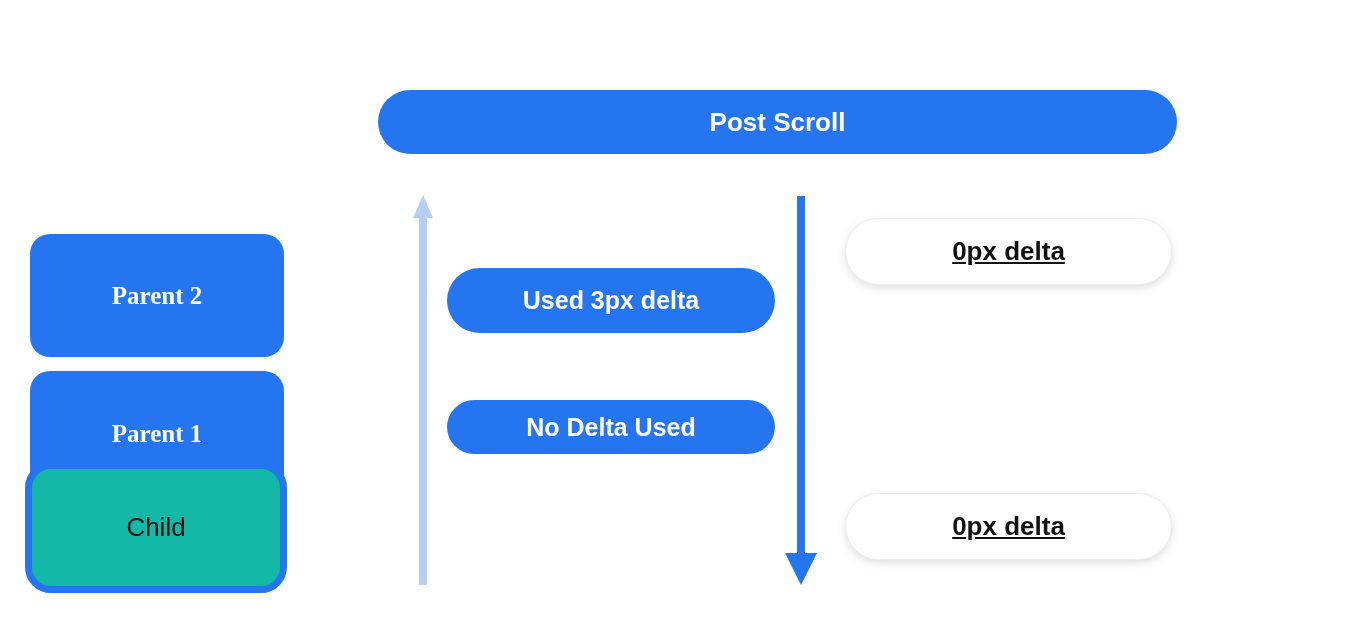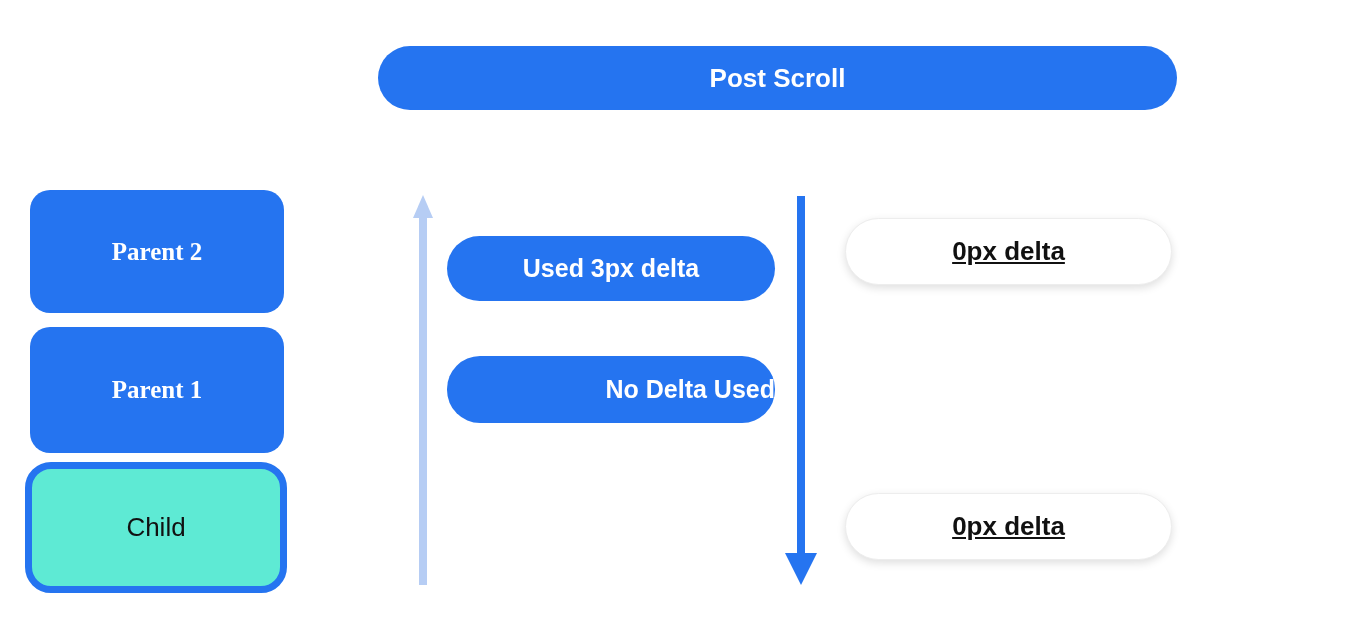--- a/index.html
+++ b/index.html
@@ -19,20 +19,21 @@
     position: absolute;
     display: flex;
     align-items: center;
     justify-content: center;
     box-sizing: border-box;
   }
   .blue-fill {
     background: #2574f0;
     color: #ffffff;
     font-weight: 700;
+    margin-top: 44px;
   }
   
   .header-pill {
     left: 378px; top: 46px;
     width: 799px; height: 64px;
     border-radius: 32px;
     font-size: 26px;
   }
   
   .parent-box {
@@ -42,34 +43,34 @@
     font-size: 25px;
     font-family: Liberation Serif, serif;
   }
   .parent2-box { top: 190px; height: 123px; }
   .parent1-box { top: 327px; height: 126px; }
   .child-box {
     left: 25px; top: 462px;
     width: 262px; height: 131px;
     border-radius: 26px;
     border: 7px solid #2574f0;
-    background: #5eead4;
+    background: #14b8a6;
     color: #111111;
     font-weight: 500;
     font-size: 26px;
   }
   
   .mid-pill {
     left: 447px;
     width: 328px;
     border-radius: 33px;
     font-size: 25px;
   }
-  .mid-pill-1 { top: 236px; height: 65px; }
-  .mid-pill-2 { top: 356px; height: 67px; justify-content: flex-end; }
+  .mid-pill-1 { top: 224px; height: 65px; }
+  .mid-pill-2 { top: 356px; height: 54px; }
   
   .white-pill {
     left: 845px;
     width: 327px;
     height: 67px;
     border-radius: 34px;
     background: #ffffff;
     border: 1px solid #ededed;
     box-shadow: 0 3px 8px rgba(0,0,0,0.13);
     color: #111111;

